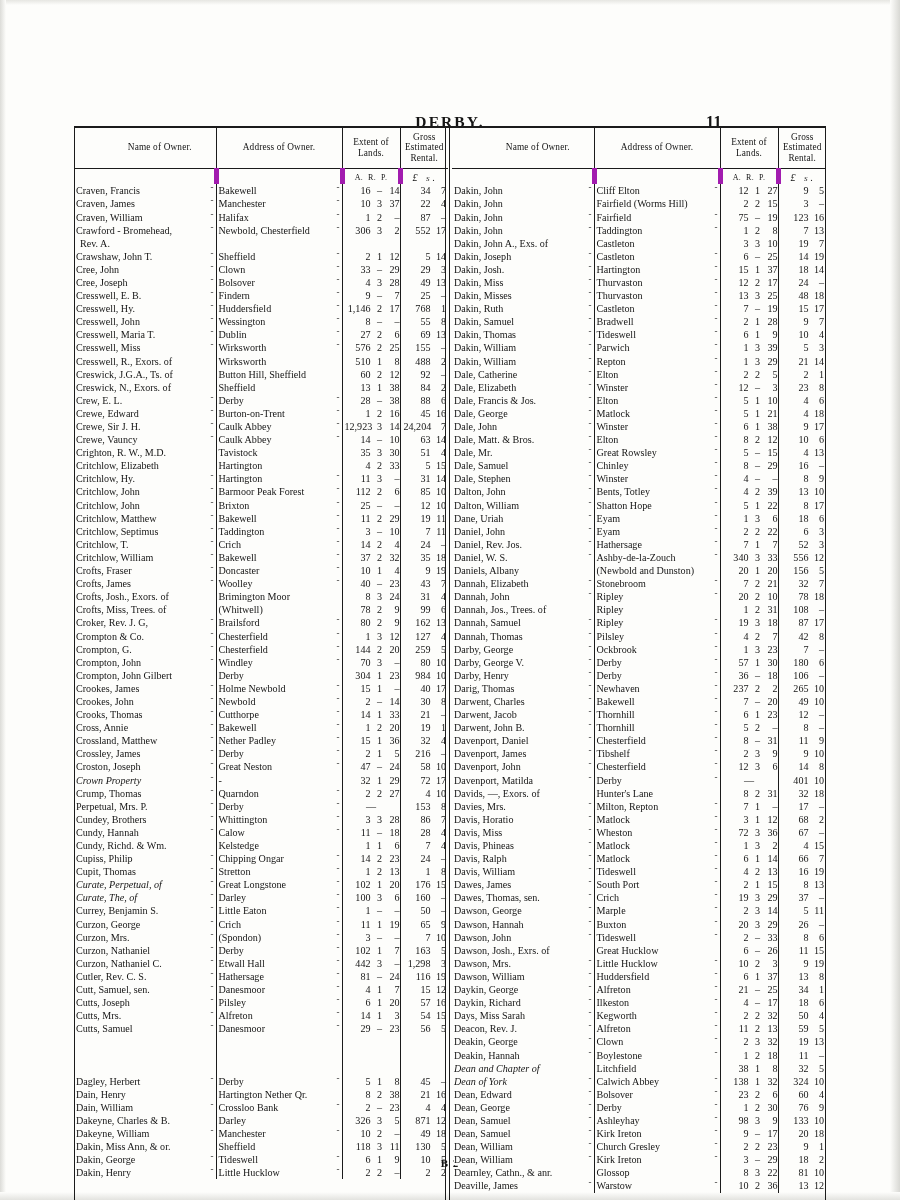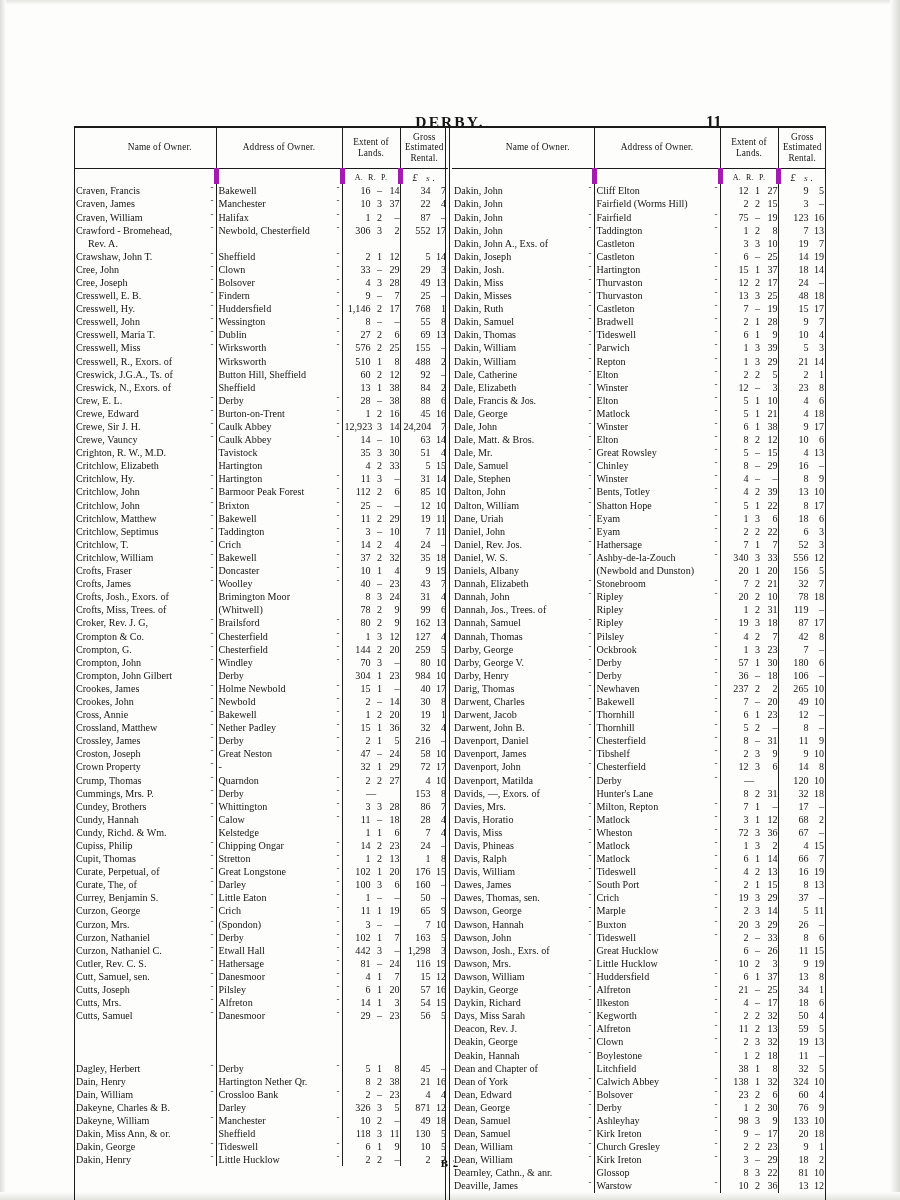--- a/index.html
+++ b/index.html
@@ -85,21 +85,21 @@
     vertical-align:bottom;
   }
   td.vb{border-left:1px solid #1b1b1b;}
 
   .nm,.ad{position:relative;}
   .nm span.t,.ad span.t{position:relative;z-index:2;background:#fdfdfb;padding-right:2px;}
   .lead{
     position:absolute;right:2px;bottom:3px;z-index:1;
     font-size:9px;letter-spacing:0;color:#1b1b1b;
   }
-  .ital span.t{}
+  .ital span.t{font-style:italic;}
 
   .ext,.rent{font-variant-numeric:tabular-nums;}
   .ext .a,.ext .r,.ext .p{display:inline-block;text-align:right;}
   .ext .a{width:26px;}
   .ext .r{width:9px;}
   .ext .p{width:15px;}
   .rent .l{display:inline-block;width:27px;text-align:right;}
   .rent .s{display:inline-block;width:13px;text-align:right;}
   .ext,.rent{text-align:right;}
 
@@ -182,21 +182,21 @@
             <td class="ext vb"><span class="a">1</span> <span class="r">2</span> <span class="p">–</span></td>
             <td class="rent vb"><span class="l">87</span> <span class="s">–</span></td>
           </tr>
           <tr>
             <td class="nm"><span class="t">Crawford - Bromehead,</span><span class="lead">-</span></td>
             <td class="ad vb"><span class="t">Newbold, Chesterfield</span><span class="lead">-</span></td>
             <td class="ext vb"><span class="a">306</span> <span class="r">3</span> <span class="p">2</span></td>
             <td class="rent vb"><span class="l">552</span> <span class="s">17</span></td>
           </tr>
           <tr>
-            <td class="nm"><span class="t" style="padding-left: 12px;">Rev. A.</span></td>
+            <td class="nm"><span class="t" style="padding-left: 4px;">Rev. A.</span></td>
             <td class="ad vb"><span class="t"></span></td>
             <td class="ext vb"><span class="a"></span> <span class="r"></span> <span class="p"></span></td>
             <td class="rent vb"><span class="l"></span> <span class="s"></span></td>
           </tr>
           <tr>
             <td class="nm"><span class="t">Crawshaw, John T.</span><span class="lead">-</span></td>
             <td class="ad vb"><span class="t">Sheffield</span><span class="lead">-</span></td>
             <td class="ext vb"><span class="a">2</span> <span class="r">1</span> <span class="p">12</span></td>
             <td class="rent vb"><span class="l">5</span> <span class="s">14</span></td>
           </tr>
@@ -398,20 +398,26 @@
             <td class="ext vb"><span class="a">15</span> <span class="r">1</span> <span class="p">–</span></td>
             <td class="rent vb"><span class="l">40</span> <span class="s">17</span></td>
           </tr>
           <tr>
             <td class="nm"><span class="t">Crookes, John</span><span class="lead">-</span></td>
             <td class="ad vb"><span class="t">Newbold</span><span class="lead">-</span></td>
             <td class="ext vb"><span class="a">2</span> <span class="r">–</span> <span class="p">14</span></td>
             <td class="rent vb"><span class="l">30</span> <span class="s">8</span></td>
           </tr>
           <tr>
+            <td class="nm"><span class="t">Crooks, Thomas</span><span class="lead">-</span></td>
+            <td class="ad vb"><span class="t">Cutthorpe</span><span class="lead">-</span></td>
+            <td class="ext vb"><span class="a">14</span> <span class="r">1</span> <span class="p">33</span></td>
+            <td class="rent vb"><span class="l">21</span> <span class="s">–</span></td>
+          </tr>
+          <tr>
             <td class="nm"><span class="t">Cross, Annie</span><span class="lead">-</span></td>
             <td class="ad vb"><span class="t">Bakewell</span><span class="lead">-</span></td>
             <td class="ext vb"><span class="a">1</span> <span class="r">2</span> <span class="p">20</span></td>
             <td class="rent vb"><span class="l">19</span> <span class="s">1</span></td>
           </tr>
           <tr>
             <td class="nm"><span class="t">Crossland, Matthew</span><span class="lead">-</span></td>
             <td class="ad vb"><span class="t">Nether Padley</span><span class="lead">-</span></td>
             <td class="ext vb"><span class="a">15</span> <span class="r">1</span> <span class="p">36</span></td>
             <td class="rent vb"><span class="l">32</span> <span class="s">4</span></td>
@@ -434,21 +440,21 @@
             <td class="ext vb"><span class="a">32</span> <span class="r">1</span> <span class="p">29</span></td>
             <td class="rent vb"><span class="l">72</span> <span class="s">17</span></td>
           </tr>
           <tr>
             <td class="nm"><span class="t">Crump, Thomas</span><span class="lead">-</span></td>
             <td class="ad vb"><span class="t">Quarndon</span><span class="lead">-</span></td>
             <td class="ext vb"><span class="a">2</span> <span class="r">2</span> <span class="p">27</span></td>
             <td class="rent vb"><span class="l">4</span> <span class="s">10</span></td>
           </tr>
           <tr>
-            <td class="nm"><span class="t">Cummings, Mrs. P.</span><span class="lead">-</span></td>
+            <td class="nm"><span class="t">Perpetual, Mrs. P.</span><span class="lead">-</span></td>
             <td class="ad vb"><span class="t">Derby</span><span class="lead">-</span></td>
             <td class="ext vb" style="text-align: center;">—</td>
             <td class="rent vb"><span class="l">153</span> <span class="s">8</span></td>
           </tr>
           <tr>
             <td class="nm"><span class="t">Cundey, Brothers</span><span class="lead">-</span></td>
             <td class="ad vb"><span class="t">Whittington</span><span class="lead">-</span></td>
             <td class="ext vb"><span class="a">3</span> <span class="r">3</span> <span class="p">28</span></td>
             <td class="rent vb"><span class="l">86</span> <span class="s">7</span></td>
           </tr>
@@ -844,21 +850,21 @@
           <tr>
             <td class="nm"><span class="t">Dannah, John</span><span class="lead">-</span></td>
             <td class="ad vb"><span class="t">Ripley</span><span class="lead">-</span></td>
             <td class="ext vb"><span class="a">20</span> <span class="r">2</span> <span class="p">10</span></td>
             <td class="rent vb"><span class="l">78</span> <span class="s">18</span></td>
           </tr>
           <tr>
             <td class="nm"><span class="t">Dannah, Jos., Trees. of</span></td>
             <td class="ad vb"><span class="t">Ripley</span></td>
             <td class="ext vb"><span class="a">1</span> <span class="r">2</span> <span class="p">31</span></td>
-            <td class="rent vb"><span class="l">119</span> <span class="s">–</span></td>
+            <td class="rent vb"><span class="l">108</span> <span class="s">–</span></td>
           </tr>
           <tr>
             <td class="nm"><span class="t">Dannah, Samuel</span><span class="lead">-</span></td>
             <td class="ad vb"><span class="t">Ripley</span><span class="lead">-</span></td>
             <td class="ext vb"><span class="a">19</span> <span class="r">3</span> <span class="p">18</span></td>
             <td class="rent vb"><span class="l">87</span> <span class="s">17</span></td>
           </tr>
           <tr>
             <td class="nm"><span class="t">Dannah, Thomas</span><span class="lead">-</span></td>
             <td class="ad vb"><span class="t">Pilsley</span><span class="lead">-</span></td>
@@ -922,21 +928,21 @@
           <tr>
             <td class="nm"><span class="t">Davenport, John</span><span class="lead">-</span></td>
             <td class="ad vb"><span class="t">Chesterfield</span><span class="lead">-</span></td>
             <td class="ext vb"><span class="a">12</span> <span class="r">3</span> <span class="p">6</span></td>
             <td class="rent vb"><span class="l">14</span> <span class="s">8</span></td>
           </tr>
           <tr>
             <td class="nm"><span class="t">Davenport, Matilda</span><span class="lead">-</span></td>
             <td class="ad vb"><span class="t">Derby</span><span class="lead">-</span></td>
             <td class="ext vb" style="text-align: center;">—</td>
-            <td class="rent vb"><span class="l">120</span> <span class="s">10</span></td>
+            <td class="rent vb"><span class="l">401</span> <span class="s">10</span></td>
           </tr>
           <tr>
             <td class="nm"><span class="t">Davids, —, Exors. of</span></td>
             <td class="ad vb"><span class="t">Hunter's Lane</span></td>
             <td class="ext vb"><span class="a">8</span> <span class="r">2</span> <span class="p">31</span></td>
             <td class="rent vb"><span class="l">32</span> <span class="s">18</span></td>
           </tr>
           <tr>
             <td class="nm"><span class="t">Davies, Mrs.</span><span class="lead">-</span></td>
             <td class="ad vb"><span class="t">Milton, Repton</span><span class="lead">-</span></td>

